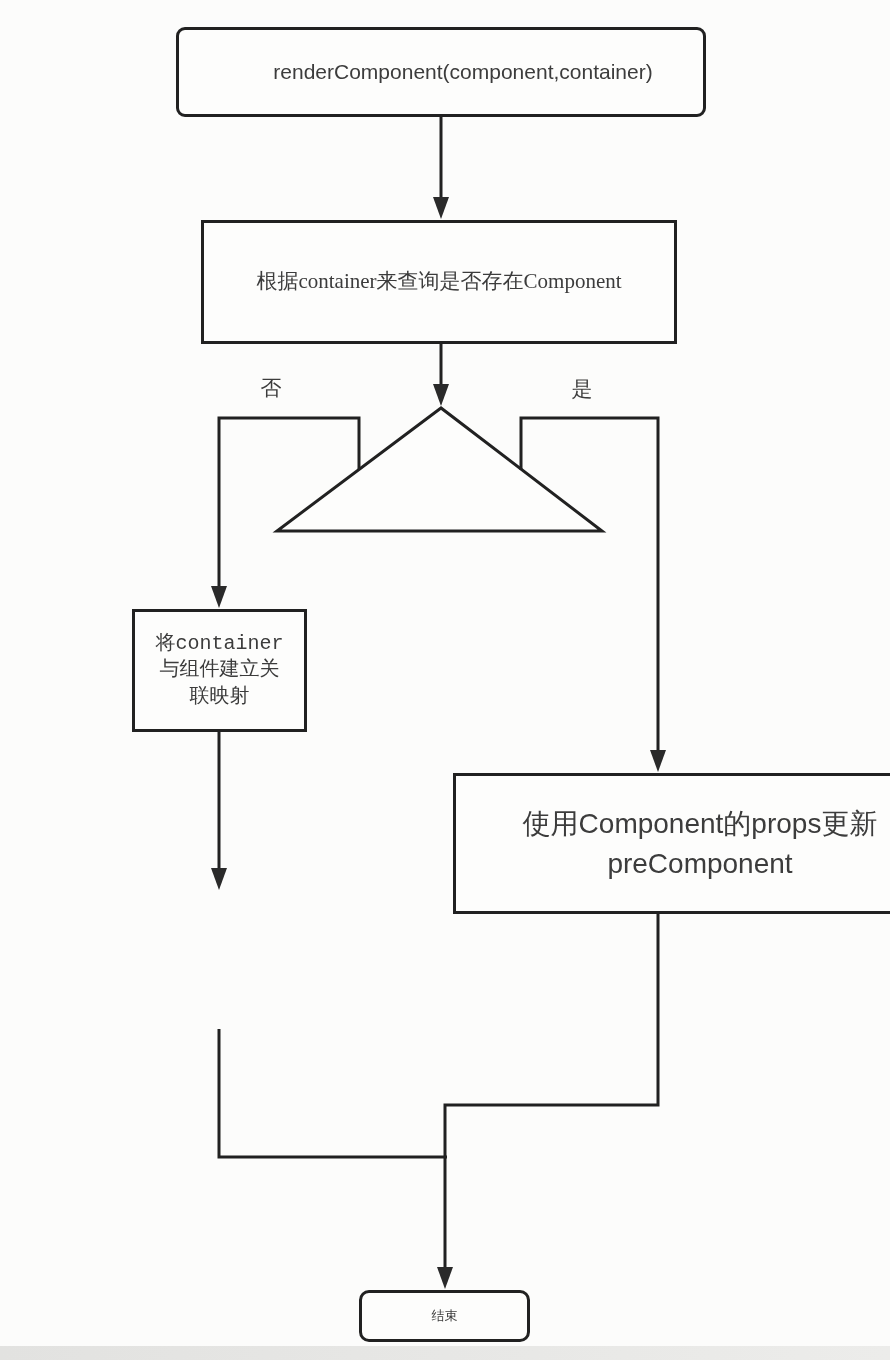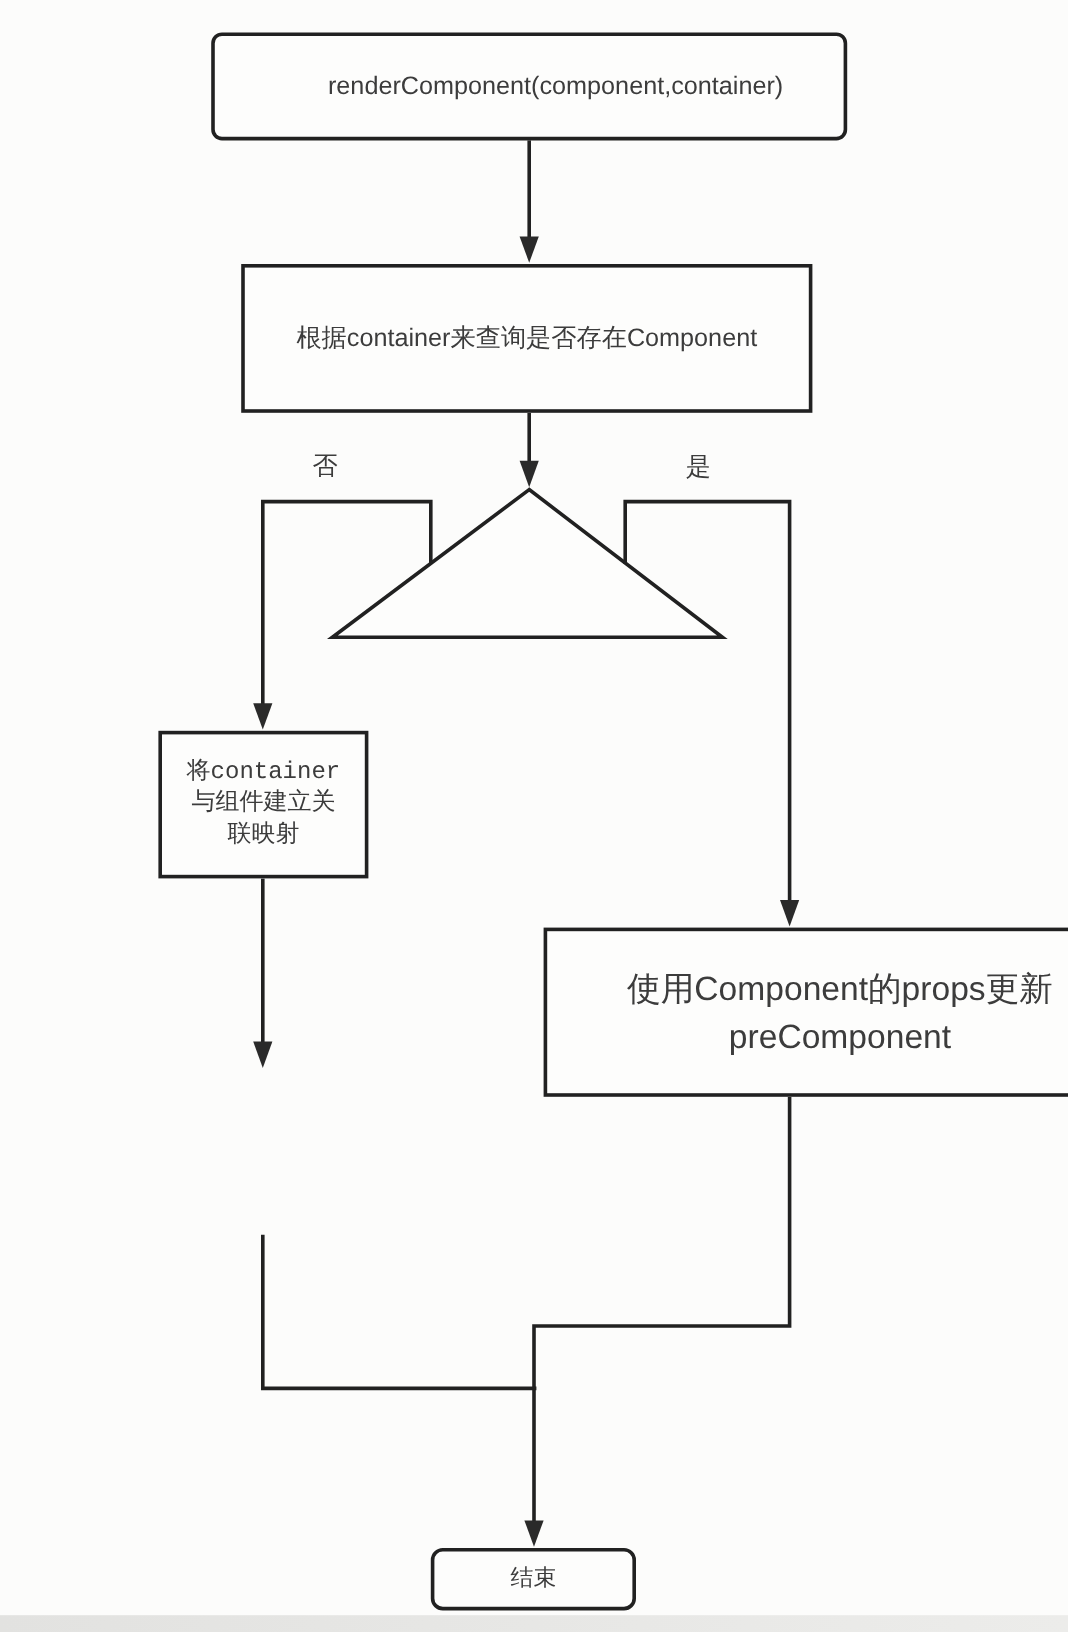--- a/index.html
+++ b/index.html
@@ -17,25 +17,25 @@
     display:flex;align-items:center;justify-content:center;
     text-align:center;
     box-sizing:border-box;
     border:3px solid #212121;
     background:#fdfdfc;
     color:#3c3c3c;
     white-space:pre-line;
     line-height:1.32;
   }
   .node-render{left:176px;top:27px;width:530px;height:90px;border-radius:9px;font-size:21px;padding-left:44px;}
-  .node-query{left:201px;top:220px;width:476px;height:124px;font-size:21px;}
+  .node-query{left:201px;top:220px;width:476px;height:124px;font-size:21px;font-family:Liberation Serif, serif;}
   .node-map{left:132px;top:609px;width:175px;height:123px;font-size:20px;font-family:Liberation Mono, monospace;}
   .node-mount{left:13px;top:891px;width:411px;height:138px;font-size:21px;line-height:1.35;}
   .node-update{left:453px;top:773px;width:494px;height:141px;font-size:28px;line-height:1.4;}
-  .node-end{left:359px;top:1290px;width:171px;height:52px;border-radius:10px;font-size:19px;}
+  .node-end{left:359px;top:1290px;width:171px;height:52px;border-radius:10px;font-size:13px;}
   .floating-label{
     position:absolute;
     display:flex;align-items:center;justify-content:center;
     text-align:center;color:#3c3c3c;
   }
   .label-decision{left:310px;top:474px;width:262px;height:26px;font-size:21px;}
   .label-no{left:245px;top:374px;width:52px;height:28px;font-size:21px;}
   .label-yes{left:556px;top:375px;width:52px;height:28px;font-size:21px;}
   .bottom-band{
     position:absolute;left:0;top:1346px;width:890px;height:14px;

